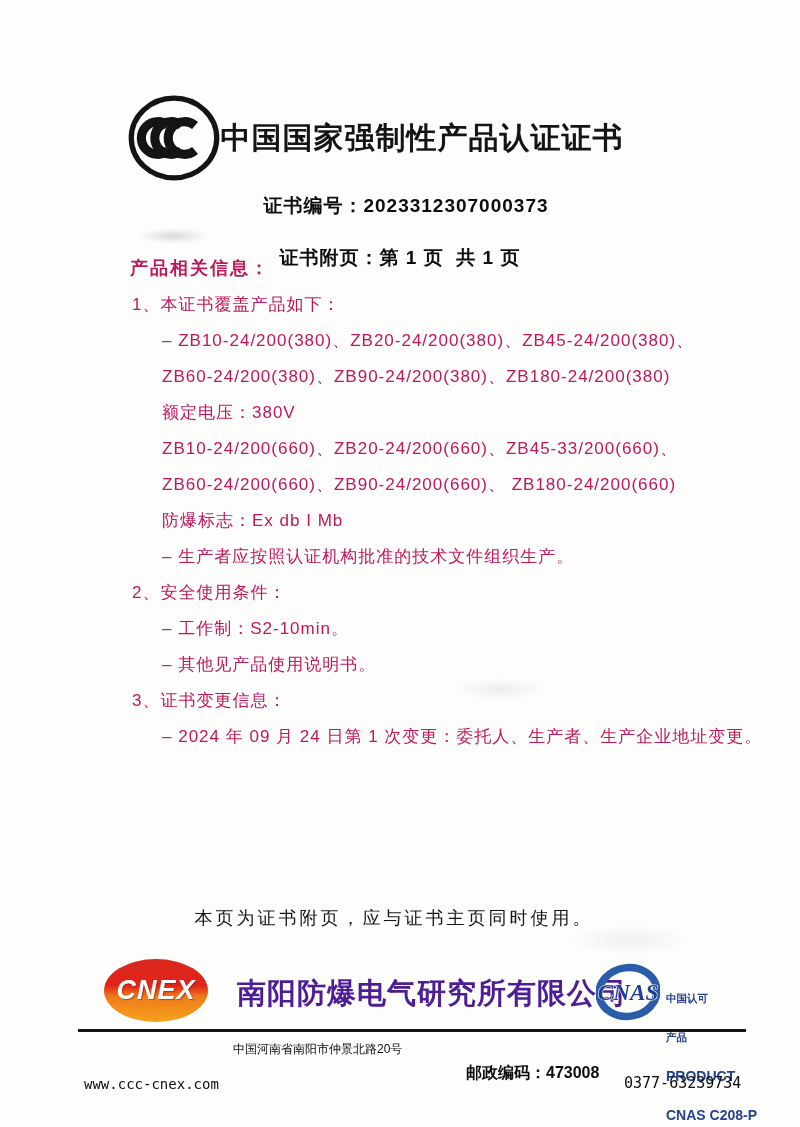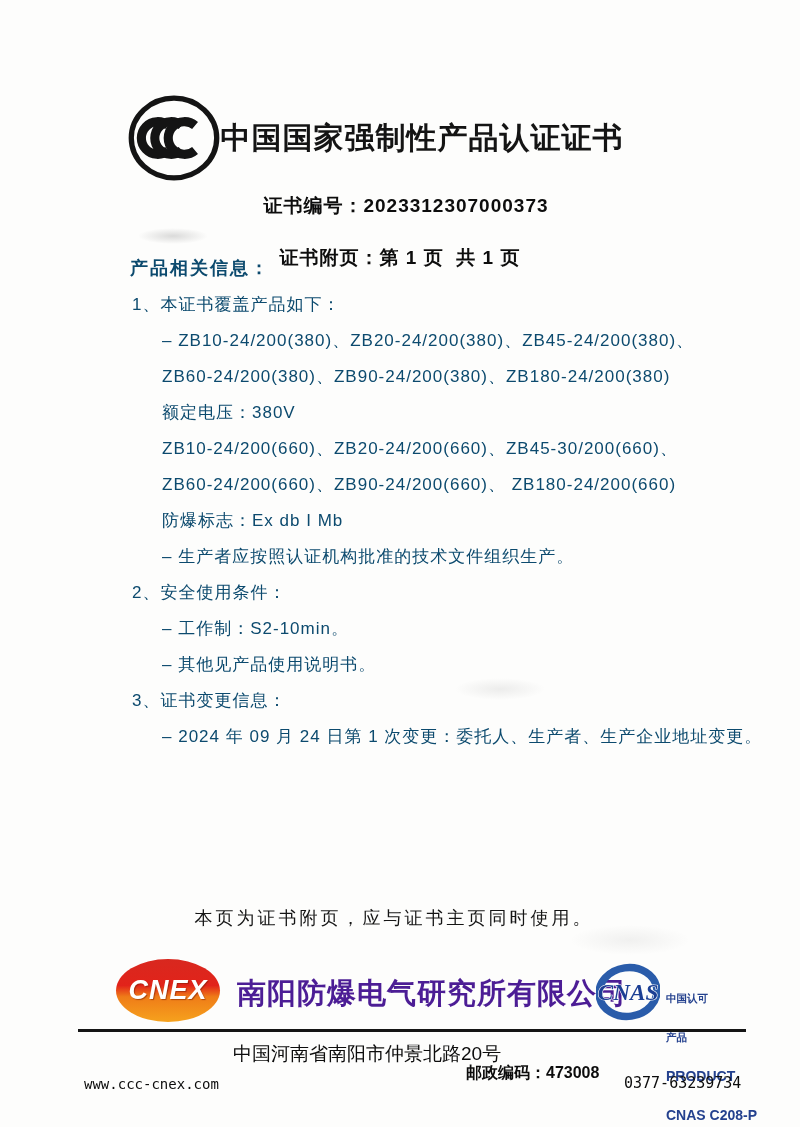--- a/index.html
+++ b/index.html
@@ -18,33 +18,33 @@
   .cert-line{
     position:absolute;left:0;right:0;text-align:center;
     font-size:19px;font-weight:bold;letter-spacing:1px;color:#0d0d0d;
     white-space:pre;
   }
   .cert-line.no{top:193px;transform:translateX(6px);}
   .cert-line.attach{top:245px;}
   
   .body{position:absolute;left:130px;top:250px;right:36px;}
   .line{height:36px;display:flex;align-items:center;white-space:pre;
-        font-size:17px;letter-spacing:1px;color:#0c4a6e;}
+        font-size:17px;letter-spacing:1px;color:#be185d;}
   .line.head{font-weight:bold;font-size:18px;letter-spacing:2px;}
   .lvl1{margin-left:2px;}
   .lvl2{margin-left:32px;}
   
   .note{
     position:absolute;left:0;right:0;top:906px;text-align:center;
     transform:translateX(-6px);
     font-size:18px;letter-spacing:3px;color:#151515;white-space:pre;
   }
   
   .cnex{
-    position:absolute;left:116px;top:959px;width:104px;height:63px;
+    position:absolute;left:104px;top:959px;width:104px;height:63px;
     border-radius:50%;
     background:linear-gradient(180deg,#d8281f 0%,#e2231a 42%,#ef7c18 60%,#f6a21d 100%);
     display:flex;align-items:center;justify-content:center;
   }
   .cnex span{
     color:#fff;font-weight:bold;font-style:italic;font-size:27px;
     letter-spacing:1px;text-shadow:1px 1px 1px rgba(120,30,0,.55);
   }
   .company{
     position:absolute;left:237px;top:974px;
@@ -54,21 +54,21 @@
   .cnas-text{
     position:absolute;left:666px;top:966px;color:#24418e;line-height:13px;
     font-size:10.5px;font-weight:bold;white-space:pre;
   }
   .cnas-text .en{font-size:14px;letter-spacing:0;}
   
   .rule{position:absolute;left:78px;top:1029px;width:668px;height:3px;background:#151515;}
   .web{position:absolute;left:84px;top:1034px;
        font-family:"DejaVu Sans Mono","Liberation Mono",monospace;
        font-size:14px;line-height:20px;color:#0c0c0c;white-space:pre;}
-  .addr{position:absolute;left:233px;top:1041px;font-size:19px;color:#0c0c0c;white-space:pre;}
+  .addr{position:absolute;left:233px;top:1041px;font-size:12px;color:#0c0c0c;white-space:pre;}
   .postal{position:absolute;left:466px;top:1041px;font-size:16px;font-weight:600;color:#0c0c0c;white-space:pre;margin-top:22px;}
   .phone{position:absolute;left:624px;top:1031px;
          font-family:"DejaVu Sans Mono","Liberation Mono",monospace;
          font-size:15px;line-height:21px;color:#0c0c0c;white-space:pre;}
   
   .smudge{position:absolute;border-radius:50%;pointer-events:none;}
   .s1{left:138px;top:228px;width:70px;height:16px;
       background:radial-gradient(closest-side,rgba(60,60,60,.18),rgba(60,60,60,0));}
   .s2{left:455px;top:678px;width:90px;height:22px;
       background:radial-gradient(closest-side,rgba(90,90,90,.10),rgba(90,90,90,0));}
@@ -92,21 +92,21 @@
 
   <div class="cert-line no"><span>证书编号：</span><span>2023312307000373</span></div>
   <div class="cert-line attach"><span>证书附页：</span><span>第 1 页  共 1 页</span></div>
 
   <div class="body">
     <div class="line head">产品相关信息：</div>
     <div class="line lvl1">1、本证书覆盖产品如下：</div>
     <div class="line lvl2">– ZB10-24/200(380)、ZB20-24/200(380)、ZB45-24/200(380)、</div>
     <div class="line lvl2">ZB60-24/200(380)、ZB90-24/200(380)、ZB180-24/200(380)</div>
     <div class="line lvl2">额定电压：380V</div>
-    <div class="line lvl2">ZB10-24/200(660)、ZB20-24/200(660)、ZB45-30/200(660)、</div>
+    <div class="line lvl2">ZB10-24/200(660)、ZB20-24/200(660)、ZB45-33/200(660)、</div>
     <div class="line lvl2">ZB60-24/200(660)、ZB90-24/200(660)、 ZB180-24/200(660)</div>
     <div class="line lvl2">防爆标志：Ex db I Mb</div>
     <div class="line lvl2">– 生产者应按照认证机构批准的技术文件组织生产。</div>
     <div class="line lvl1">2、安全使用条件：</div>
     <div class="line lvl2">– 工作制：S2-10min。</div>
     <div class="line lvl2">– 其他见产品使用说明书。</div>
     <div class="line lvl1">3、证书变更信息：</div>
     <div class="line lvl2">– 2024 年 09 月 24 日第 1 次变更：委托人、生产者、生产企业地址变更。</div>
   </div>
 

